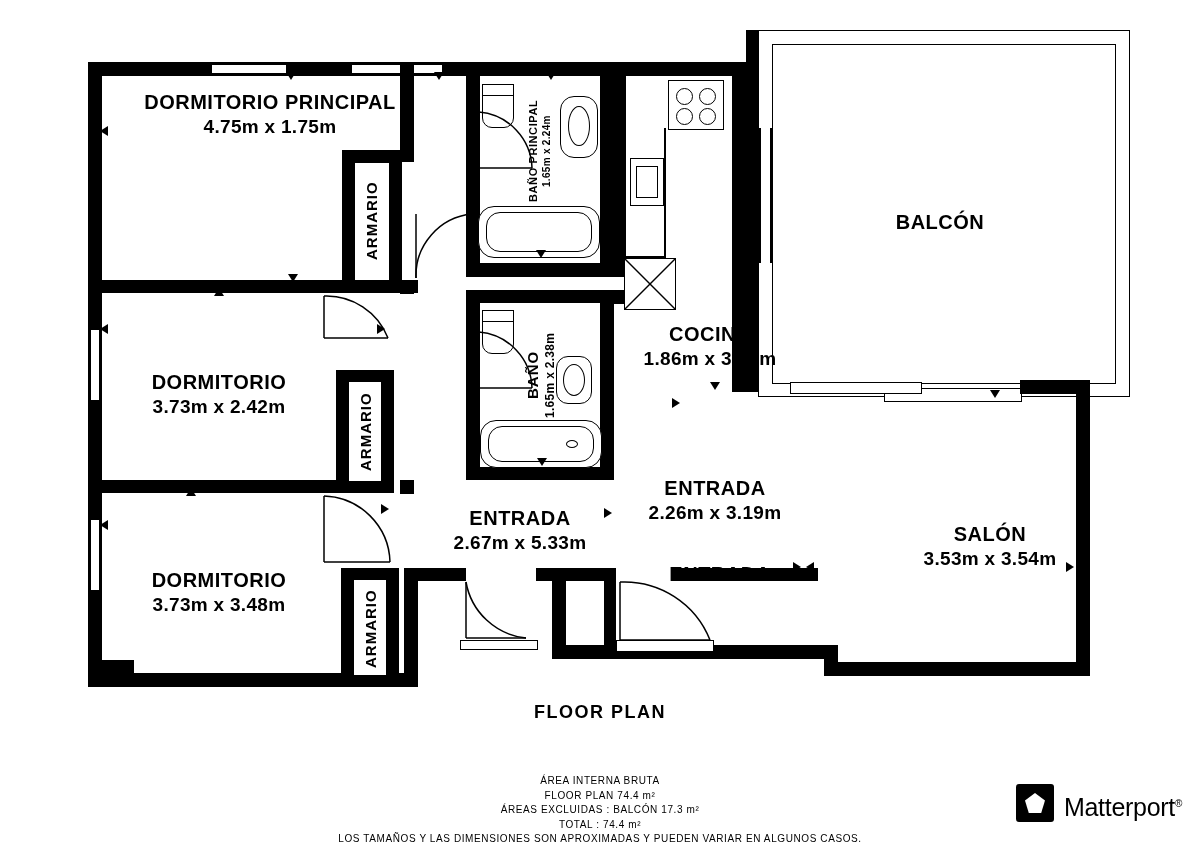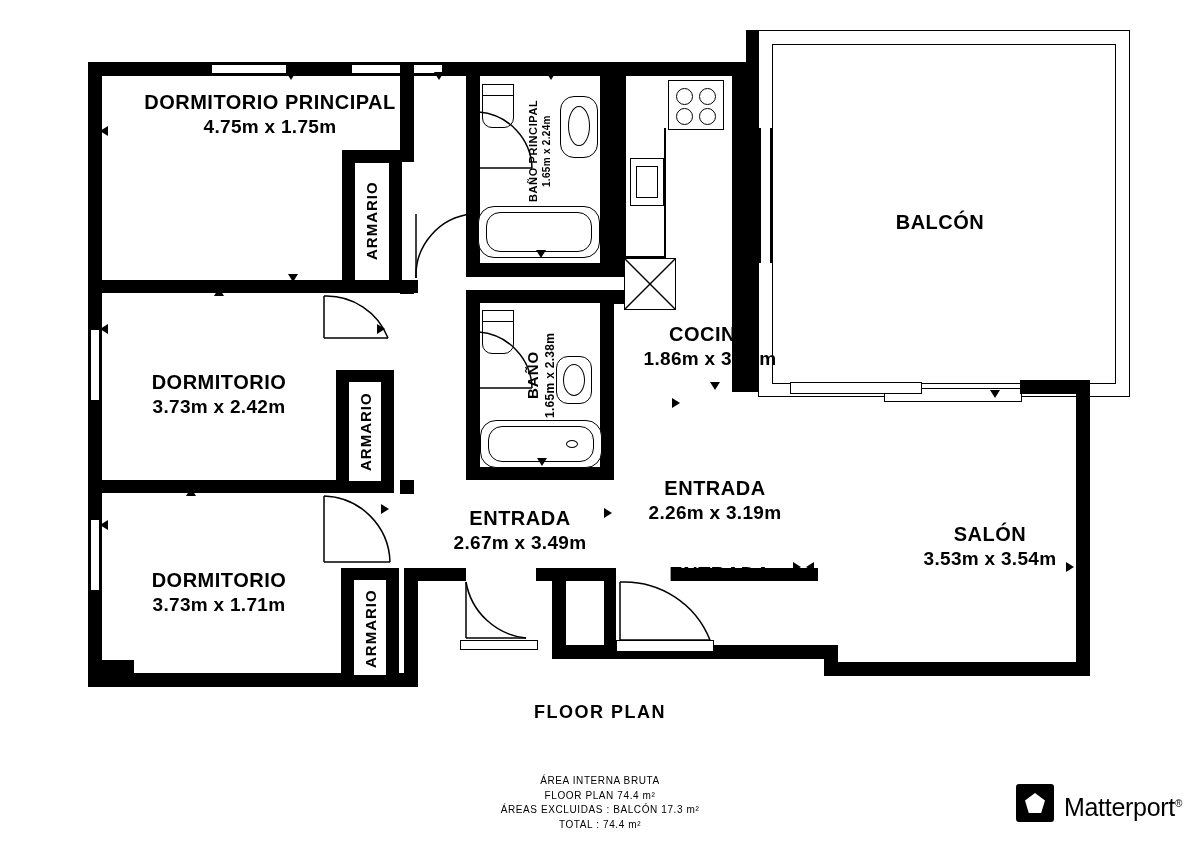--- a/index.html
+++ b/index.html
@@ -334,21 +334,21 @@
     <span class="dim">4.75m x 1.75m</span>
   </div>
 
   <div class="label" style="left:104px; top:370px; width:230px;">
     <span class="name">DORMITORIO</span>
     <span class="dim">3.73m x 2.42m</span>
   </div>
 
   <div class="label" style="left:104px; top:568px; width:230px;">
     <span class="name">DORMITORIO</span>
-    <span class="dim">3.73m x 1.71m</span>
+    <span class="dim">3.73m x 3.48m</span>
   </div>
 
   <div class="label vert tiny" style="left:527px; top:96px; height:110px;">
     <span class="name">BAÑO PRINCIPAL</span>
     <span class="dim">1.65m x 2.24m</span>
   </div>
 
   <div class="label vert" style="left:524px; top:330px; height:90px;">
     <span class="name">BAÑO</span>
     <span class="dim">1.65m x 2.38m</span>
@@ -369,21 +369,21 @@
     <span class="dim">3.53m x 3.54m</span>
   </div>
 
   <div class="label" style="left:615px; top:476px; width:200px;">
     <span class="name">ENTRADA</span>
     <span class="dim">2.26m x 3.19m</span>
   </div>
 
   <div class="label" style="left:420px; top:506px; width:200px;">
     <span class="name">ENTRADA</span>
-    <span class="dim">2.67m x 3.49m</span>
+    <span class="dim">2.67m x 5.33m</span>
   </div>
 
   <div class="label" style="left:640px; top:562px; width:160px;">
     <span class="name">ENTRADA</span>
     <span class="dim"></span>
   </div>
 
   <div class="label vert" style="left:363px; top:168px; height:106px;">
     <span class="name">ARMARIO</span>
   </div>
@@ -396,20 +396,21 @@
     <span class="name">ARMARIO</span>
   </div>
 
   <div id="title">FLOOR PLAN</div>
 
   <div id="footer">
     <div>ÁREA INTERNA BRUTA</div>
     <div>FLOOR PLAN 74.4 m²</div>
     <div>ÁREAS EXCLUIDAS :  BALCÓN 17.3 m²</div>
     <div>TOTAL :  74.4 m²</div>
+    <div>LOS TAMAÑOS Y LAS DIMENSIONES SON APROXIMADAS Y PUEDEN VARIAR EN ALGUNOS CASOS.</div>
   </div>
 
   <div id="brand">
     <div class="mark"></div>
     <div class="word"><span>Matterport</span><span class="reg">®</span></div>
   </div>
 
 </div>
 
 </body></html>

